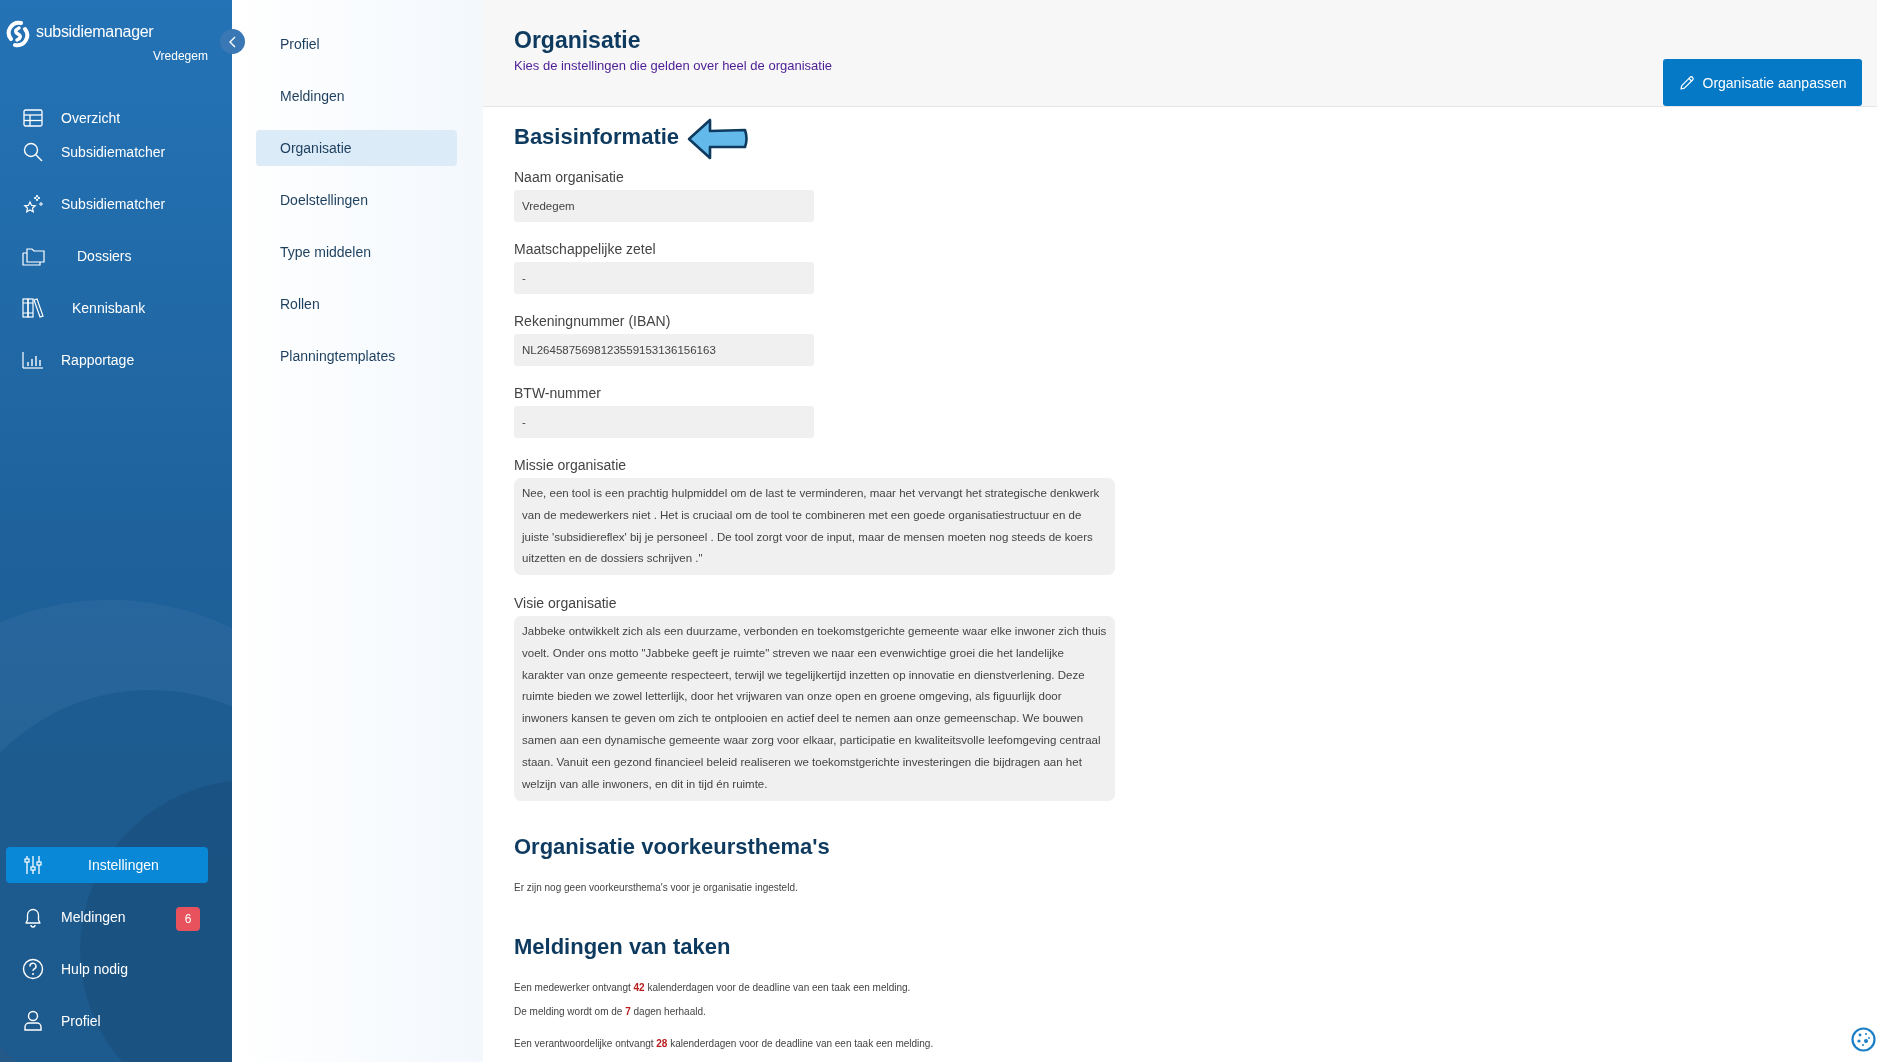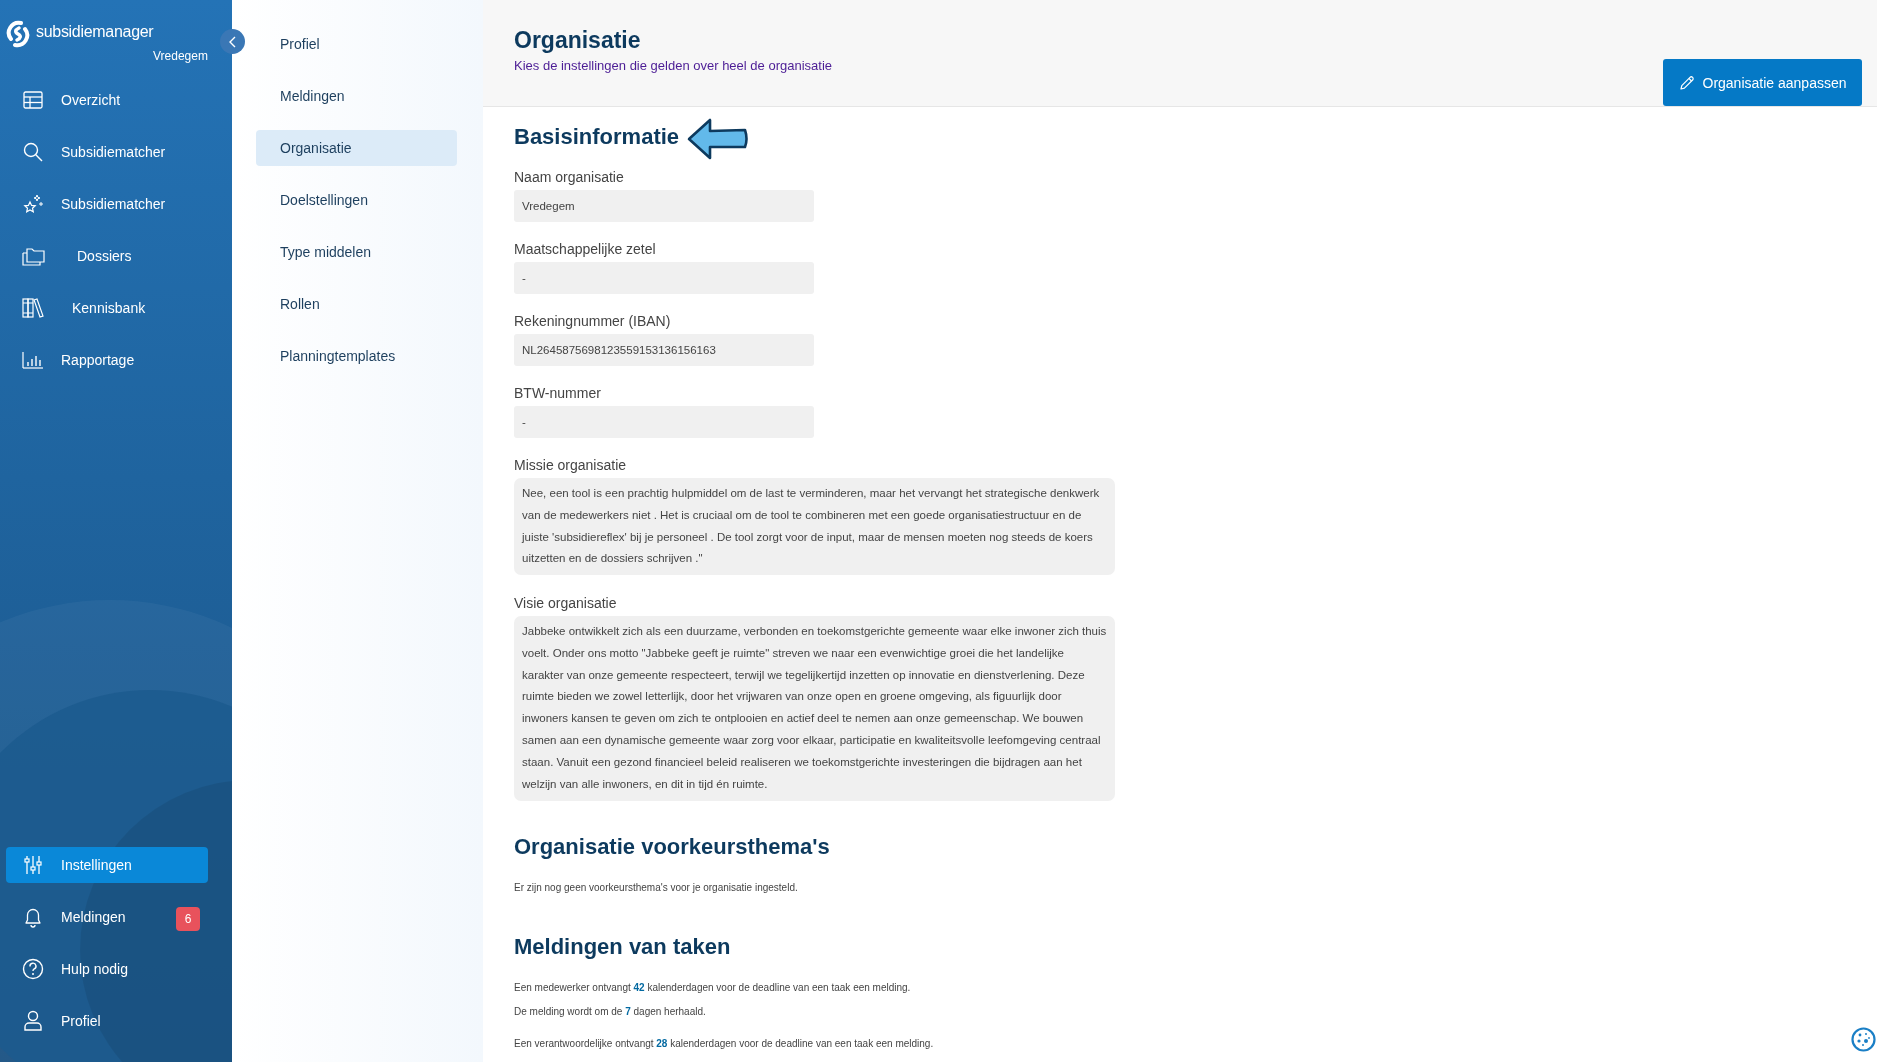--- a/index.html
+++ b/index.html
@@ -16,21 +16,21 @@
   .logo-mark { width: 24px; height: 28px; margin-right: 6px; margin-top: 2px; }
   .logo-text { font-size: 16px; font-weight: normal; letter-spacing: -0.3px; line-height: 28px; }
   .logo-sub { position: absolute; left: 153px; top: 49px; font-size: 12px; z-index: 2; }
   .collapse-btn { position: absolute; left: 220px; top: 29px; width: 25px; height: 25px; border-radius: 50%;
     background: #3a77b5; color: #fff; display: flex; align-items: center; justify-content: center; z-index: 5; font-size: 14px; }
 
   .nav { position: absolute; left: 0; top: 0; width: 232px; z-index: 2; }
   .nav-item { position: absolute; left: 6px; width: 202px; height: 36px; display: flex; align-items: center; padding-left: 15px; border-radius: 4px; }
   .nav-item .ico { width: 24px; height: 24px; margin-right: 16px; display: flex; align-items: center; justify-content: center; }
   .nav-item .lbl { font-size: 14px; color: #fff; }
-  .nav-item.active { background: #0a88d8; }
+  .nav-item.active { background: #0a88d8; gap: 27px; }
   .badge { position: absolute; left: 170px; top: 8px; min-width: 24px; height: 24px; border-radius: 4px; background: #e8525c; color: #fff;
     font-size: 12px; display: flex; align-items: center; justify-content: center; }
 
   
   .subnav { position: absolute; left: 232px; top: 0; width: 251px; height: 1062px; background: linear-gradient(90deg, #ffffff 0%, #f3f8fd 100%); }
   .subnav-item { position: absolute; left: 24px; width: 201px; height: 36px; border-radius: 4px; display: flex; align-items: center; padding-left: 24px;
     font-size: 14px; color: #1d3f5e; }
   .subnav-item.active { background: #dcebf8; }
 
   
@@ -44,21 +44,21 @@
 
   .content { position: absolute; left: 31px; top: 107px; width: 1300px; }
   .section-title { position: absolute; left: 0; font-size: 22px; font-weight: bold; color: #0d3a5e; }
   .arrow { position: absolute; left: 172px; top: 10px; }
   .field-label { position: absolute; left: 0; font-size: 14px; color: #444; }
   .field-box { position: absolute; left: 0; width: 300px; height: 32px; background: #f0f0f0; border-radius: 3px; font-size: 11.5px; color: #444;
     display: flex; align-items: center; padding-left: 8px; }
   .field-area { position: absolute; left: 0; width: 601px; background: #f0f0f0; border-radius: 7px; font-size: 11.5px; color: #444;
     padding: 5px 8px; line-height: 21.8px; }
   .body-text { position: absolute; left: 0; font-size: 10px; color: #444; line-height: 24px; }
-  .body-text b { color: #0369a1; }
+  .body-text b { color: #b91c1c; }
 
   .cookie { position: absolute; left: 1850px; top: 1026px; width: 27px; height: 27px; }
 </style>
 </head>
 <body>
 
 <div class="sidebar">
   <div class="deco1"></div>
   <div class="deco2"></div>
   <div class="deco3"></div>
@@ -67,21 +67,21 @@
     <svg class="logo-mark" viewBox="0 0 24 28">
       <path d="M15 3 A10 10 0 0 0 5 19" stroke="#fff" stroke-width="4" fill="none" stroke-linecap="round"></path>
       <path d="M9 25 A10 10 0 0 0 19 9" stroke="#fff" stroke-width="4" fill="none" stroke-linecap="round"></path>
       <path d="M13 8 Q7 11 12 14 Q17 17 11 20" stroke="#fff" stroke-width="3.5" fill="none" stroke-linecap="round"></path>
     </svg>
     <span class="logo-text">subsidiemanager</span>
   </div>
   <div class="logo-sub">Vredegem</div>
 
   <div class="nav">
-    <div class="nav-item" style="top:82px">
+    <div class="nav-item" style="top:100px">
       <span class="ico">
         <svg width="20" height="18" viewBox="0 0 20 18">
             <rect x="1" y="1" width="18" height="16" rx="1.5" stroke="#fff" stroke-width="1.3" fill="none"></rect>
             <line x1="1" y1="6" x2="19" y2="6" stroke="#fff" stroke-width="1.3"></line>
             <line x1="1" y1="11.5" x2="19" y2="11.5" stroke="#fff" stroke-width="1.3"></line>
             <line x1="7" y1="6" x2="7" y2="17" stroke="#fff" stroke-width="1.3"></line>
           </svg>
       </span>
       <span class="lbl">Overzicht</span>
     </div>

